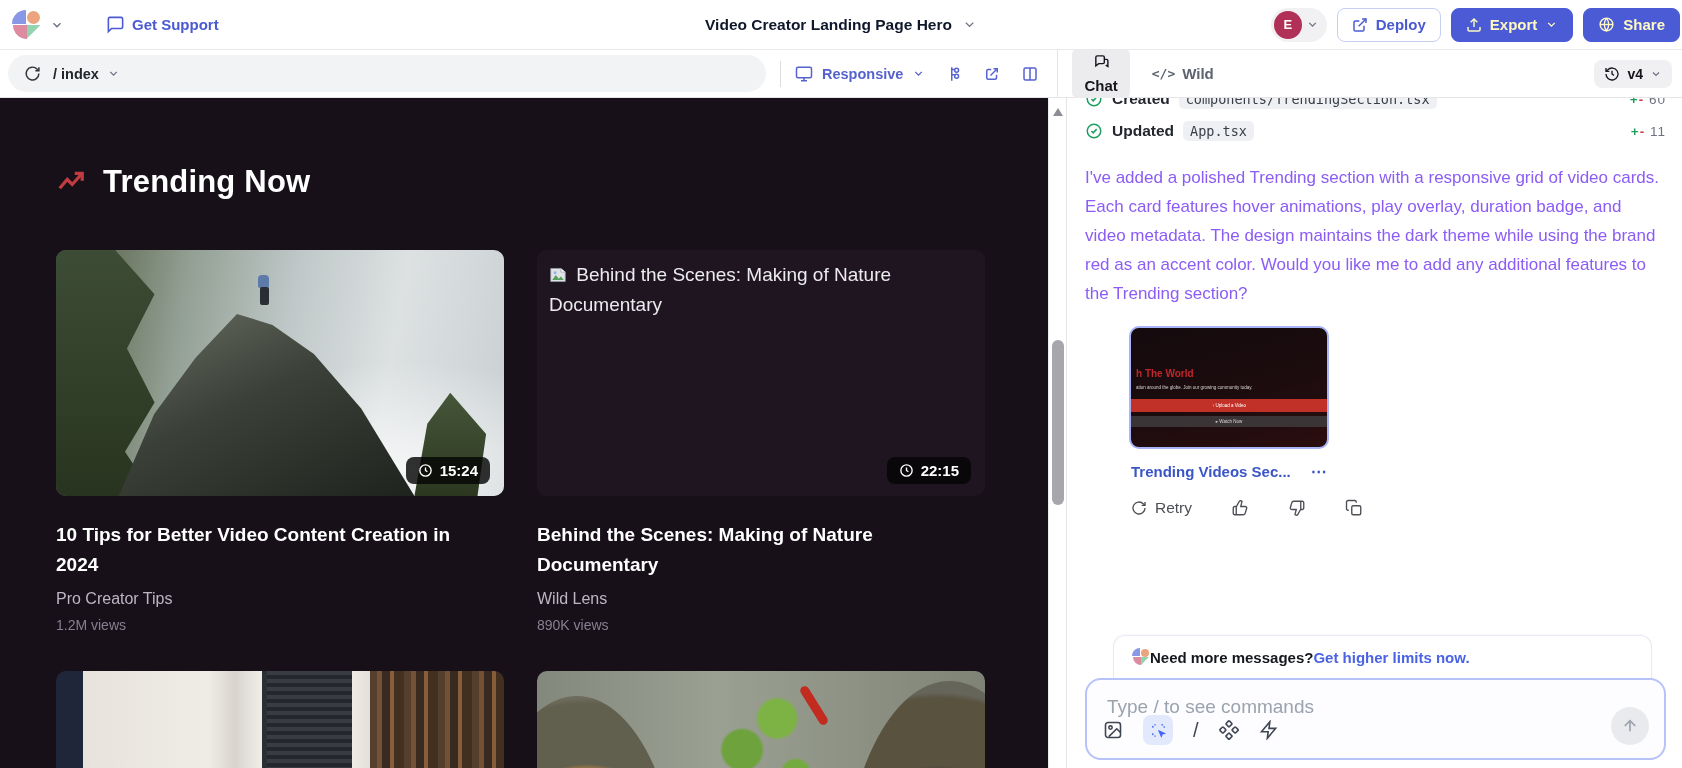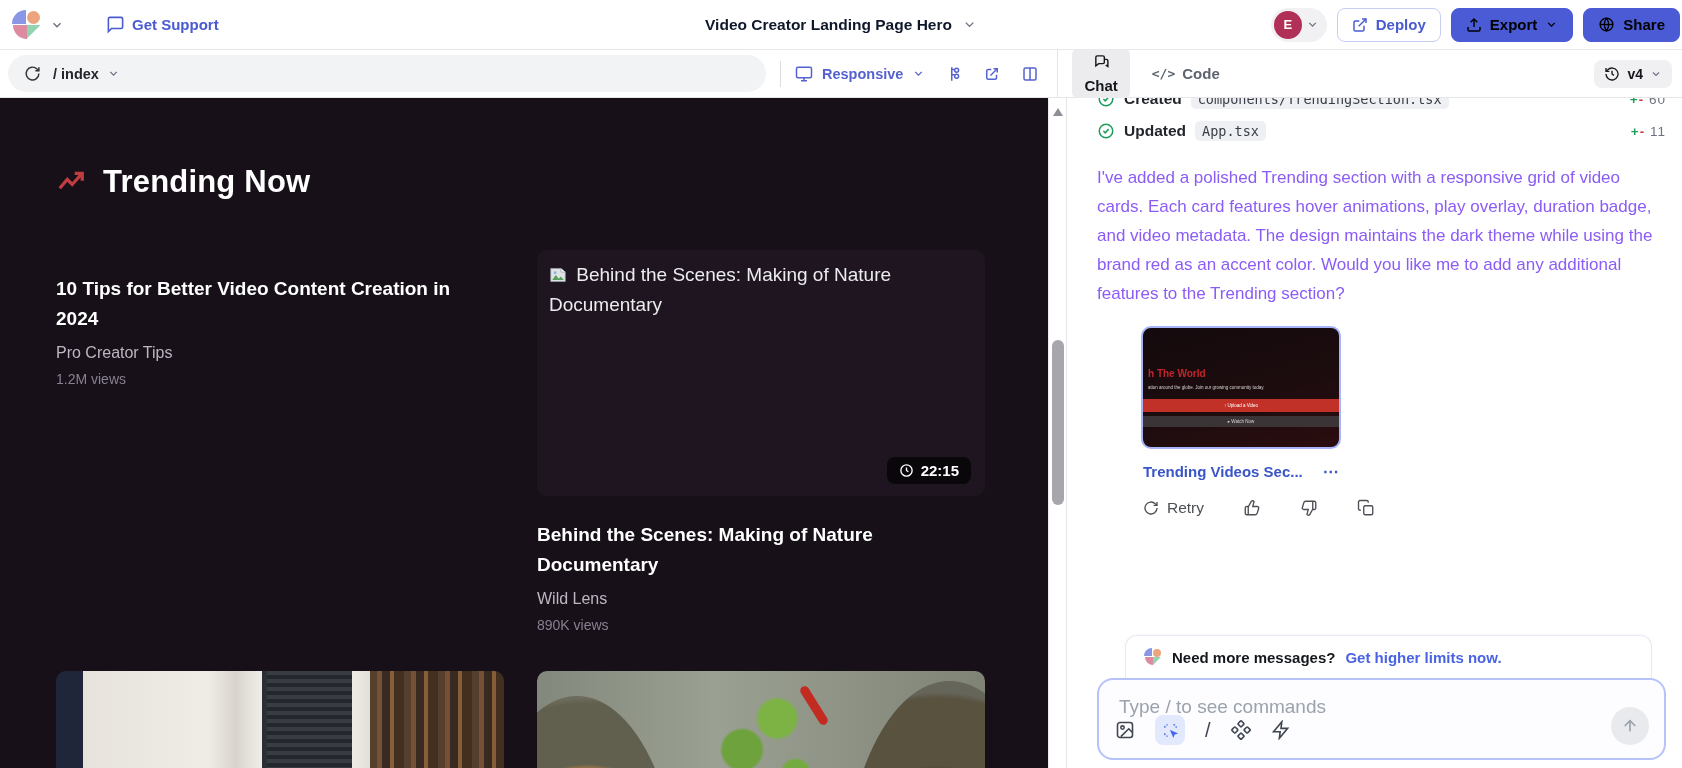--- a/index.html
+++ b/index.html
@@ -23,21 +23,21 @@
   .doc-title { position:absolute; left:50%; transform:translateX(-50%); display:flex;
     align-items:center; gap:10px; font-size:15.5px; font-weight:700; color:#0f172a; cursor:pointer; }
   .top-right { margin-left:auto; display:flex; align-items:center; gap:10px; }
   .avatar-pill { display:flex; align-items:center; gap:4px; background:#f1f1f4; border-radius:20px;
     padding:3px 8px 3px 3px; cursor:pointer; }
   .avatar { width:28px; height:28px; border-radius:50%; background:#b13057; color:#fff;
     font-size:13px; font-weight:700; display:flex; align-items:center; justify-content:center; }
   .btn { height:34px; border-radius:8px; display:flex; align-items:center; gap:8px;
     padding:0 14px; font-size:15px; font-weight:700; cursor:pointer; }
   .btn-outline { border:1px solid #c6cef4; color:#4a5ad1; background:#fff; }
-  .btn-fill { background:#4b5bd6; color:#000000; border:1px solid #4b5bd6; }
+  .btn-fill { background:#4b5bd6; color:#fef9c3; border:1px solid #4b5bd6; }
   .btn-share { margin-right:-6px; }
 
   
   .toolbar { height:48px; display:flex; align-items:center; border-bottom:1px solid #e5e5e8;
     padding:0 10px 0 8px; background:#fff; }
   .addr { width:758px; height:37px; background:#f2f3f5; border-radius:19px; display:flex;
     align-items:center; gap:12px; padding:0 16px; }
   .addr .path { font-size:14.5px; font-weight:700; color:#23262d; display:flex; gap:8px; align-items:center; cursor:pointer;}
   .vdiv { width:1px; height:26px; background:#dcdce1; margin:0 14px; }
   .resp { display:flex; align-items:center; gap:9px; color:#5562cf; font-size:14.5px;
@@ -115,21 +115,21 @@
 
   
   .pscroll { width:18px; background:#fff; border-left:1px solid #ececee; position:relative; }
   .pscroll .up { position:absolute; top:10px; left:4px; width:0; height:0;
     border-left:5px solid transparent; border-right:5px solid transparent; border-bottom:8px solid #8d8d93; cursor:pointer;}
   .pscroll .thumbbar { position:absolute; top:242px; left:3px; width:12px; height:165px;
     background:#a6a6ac; border-radius:6px; cursor:pointer; }
 
   
   .chat { flex:1; background:#fff; border-left:1px solid #e5e5e8; display:flex;
-    flex-direction:column; padding:0 16px 8px 30px; overflow:hidden; }
+    flex-direction:column; padding:0 16px 8px 18px; overflow:hidden; }
   .srow { display:flex; align-items:center; gap:9px; font-size:15.5px; color:#23262d;
     font-weight:600; margin-top:12px; cursor:pointer; }
   .srow.clip { margin-top:-9px; }
   .chip { background:#eef0f3; border-radius:5px; padding:2px 7px; font-size:13.5px;
     font-weight:400; color:#3a3f47; }
   .diff { margin-left:auto; font-size:13.5px; font-weight:700; letter-spacing:1px; }
   .diff .p { color:#1d9e5f; } .diff .m { color:#d23b3b; } .diff .n { color:#6b7280; font-weight:400; }
   .msg { margin-top:22px; font-size:17px; line-height:29px; color:#8b5cf6; width:99%; }
   .artifact { margin:18px 0 0 44px; width:200px; height:123px; border:2px solid #a8b4f7;
     border-radius:10px; overflow:hidden; background:linear-gradient(165deg,#140a0d 0%,#1c0c0e 55%,#2b0d0f 100%);
@@ -143,21 +143,21 @@
     display:flex; align-items:center; justify-content:center; }
   .caprow { margin:13px 0 0 46px; display:flex; align-items:center; gap:20px; }
   .cap { color:#3a55c6; font-size:15px; font-weight:700; cursor:pointer; }
   .capdots { color:#3a55c6; font-size:16px; font-weight:800; letter-spacing:1px; cursor:pointer; }
   .acts { margin:18px 0 0 46px; display:flex; align-items:center; gap:39px; color:#4c4f55; }
   .retry { display:flex; align-items:center; gap:8px; font-size:15.5px; cursor:pointer; }
   .aicon { cursor:pointer; color:#4c4f55; }
   .spacer { flex:1; }
   .banner { margin:0 14px -1px 28px; background:#fff; border:1px solid #e7e9f3;
     border-bottom:none; border-radius:12px 12px 0 0; padding:12px 18px 13px;
-    display:flex; align-items:center; gap:10px; font-size:15px; color:#14171d; font-weight:600;
+    display:flex; align-items:center; font-size:15px; color:#14171d; font-weight:600;
     box-shadow:0 -1px 2px rgba(80,90,180,.04); }
   .banner .logo { width:18px; height:18px; }
   .banner .logo i { width:8px; height:8px; }
   .banner .logo .q2 { left:9px; width:8px; height:8px; }
   .banner .logo .q3 { top:9px; }
   .banner .logo .q4 { left:9px; top:9px; }
   .banner a { color:#4a63e4; text-decoration:none; font-weight:600; cursor:pointer; }
   .inputbox { position:relative; height:82px; border:2px solid #b7c2f8; border-radius:16px;
     background:#fdfdff; }
   .inputbox input { position:absolute; left:20px; top:16px; width:80%; border:none; outline:none;
@@ -287,21 +287,21 @@
   <div class="pane-div"></div>
   <div class="tab active">
     <svg width="17" height="17" viewBox="0 0 24 24" fill="none" stroke="currentColor" stroke-width="2">
         <path d="M16 13a2 2 0 0 1-2 2H8l-4 3V6a2 2 0 0 1 2-2h8a2 2 0 0 1 2 2z"></path>
         <path d="M16 9h3a2 2 0 0 1 2 2v8l-3-2"></path>
       </svg>
     <span>Chat</span>
   </div>
   <div class="tab idle">
     <span class="mono" style="font-size:13px">&lt;/&gt;</span>
-    <span>Code</span>
+    <span>Wild</span>
   </div>
   <div class="ver">
     <svg width="16" height="16" viewBox="0 0 24 24" fill="none" stroke="currentColor" stroke-width="2">
         <path d="M3 12a9 9 0 1 0 2.64-6.36L3 8"></path>
         <path d="M3 3v5h5"></path>
         <path d="M12 7v5l3 2"></path>
       </svg>
     <span>v4</span>
     <svg class="chev" width="12" height="12" viewBox="0 0 24 24" fill="none" stroke="currentColor" stroke-width="2.4">
         <path d="m6 9 6 6 6-6"></path>
@@ -316,20 +316,34 @@
       <svg style="color:#c23b40" width="30" height="30" viewBox="0 0 24 24" fill="none" stroke="currentColor" stroke-width="2.6">
           <path d="m3 17 6-7 4 4 8-9"></path>
           <path d="M15 5h6v6"></path>
         </svg>
       <span class="t">Trending Now</span>
     </div>
 
     <div class="grid">
 
       <div class="vcard">
+        <div class="thumb photo1">
+          <div class="p1fog"></div>
+            <div class="p1trees"></div>
+            <div class="p1rock"></div>
+          <div class="p1trees2"></div>
+            <div class="p1person"></div>
+          <div class="dur">
+            <svg width="15" height="15" viewBox="0 0 24 24" fill="none" stroke="currentColor" stroke-width="2.2">
+                <circle cx="12" cy="12" r="9"></circle>
+                <path d="M12 7v5l3 2"></path>
+              </svg>
+            <span>15:24</span>
+          </div>
+        </div>
         <div class="vtitle">10 Tips for Better Video Content Creation in 2024</div>
         <div class="vchan">Pro Creator Tips</div>
         <div class="vviews">1.2M views</div>
       </div>
 
       <div class="vcard">
         <div class="thumb">
           <span class="altwrap">
             <svg class="brk" width="18" height="16" viewBox="0 0 24 22" fill="none">
                 <path d="M2 2h14l6 5v13H2z" fill="#dfe3e6" stroke="#9aa0a6"></path>

